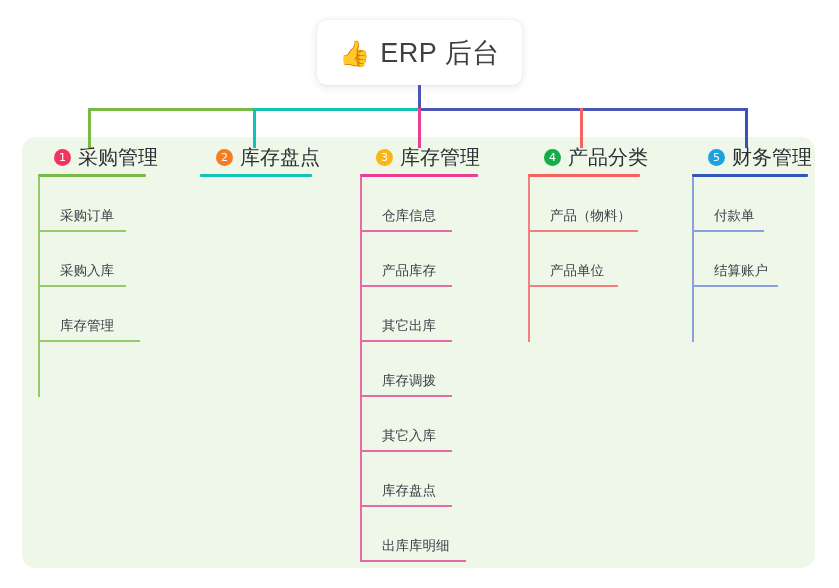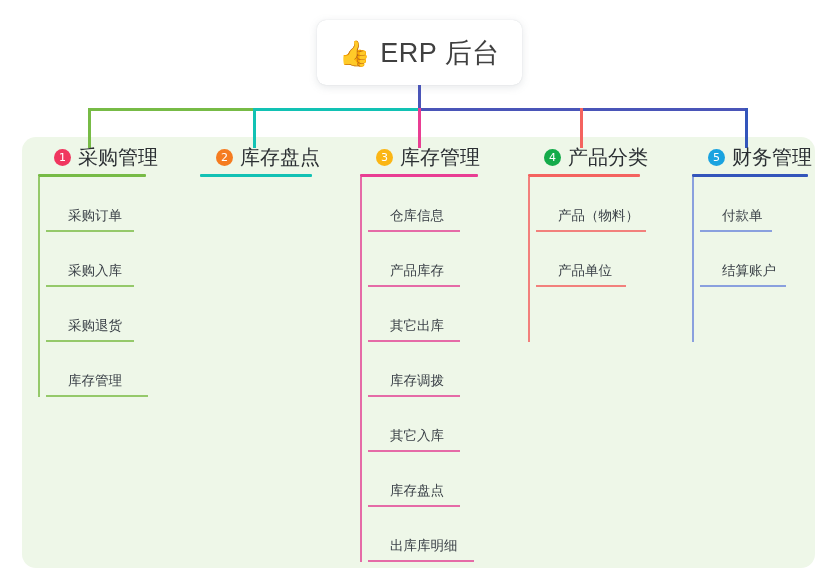--- a/index.html
+++ b/index.html
@@ -111,21 +111,21 @@
   .col-rule {
     height: 3px;
     margin-top: 6px;
     border-radius: 1px;
   }
 
   
   .items {
     position: relative;
     margin-top: 0;
-    padding-left: 8px;
+    padding-left: 0;
   }
   .spine {
     position: absolute;
     left: 0px;
     top: 0px;
     width: 2px;
   }
   .item {
     position: relative;
     height: 55px;
@@ -182,24 +182,20 @@
           <div class="spine" style="background: rgb(149, 201, 106); height: 220px;"></div>
           <div class="item">
             <span class="item-label">采购订单</span>
             <div class="item-rule" style="background: rgb(149, 201, 106); width: 88px;"></div>
           </div>
           <div class="item">
             <span class="item-label">采购入库</span>
             <div class="item-rule" style="background: rgb(149, 201, 106); width: 88px;"></div>
           </div>
           <div class="item">
-            <span class="item-label">采购退货</span>
-            <div class="item-rule" style="background: rgb(149, 201, 106); width: 88px;"></div>
-          </div>
-          <div class="item">
             <span class="item-label">库存管理</span>
             <div class="item-rule" style="background: rgb(149, 201, 106); width: 102px;"></div>
           </div>
         </div>
       </div>
       <div class="col" style="left: 200px; width: 112px;">
         <div class="col-head">
           <span class="badge" style="background: rgb(245, 124, 32);">2</span>
           <span class="col-title">库存盘点</span>
         </div>

